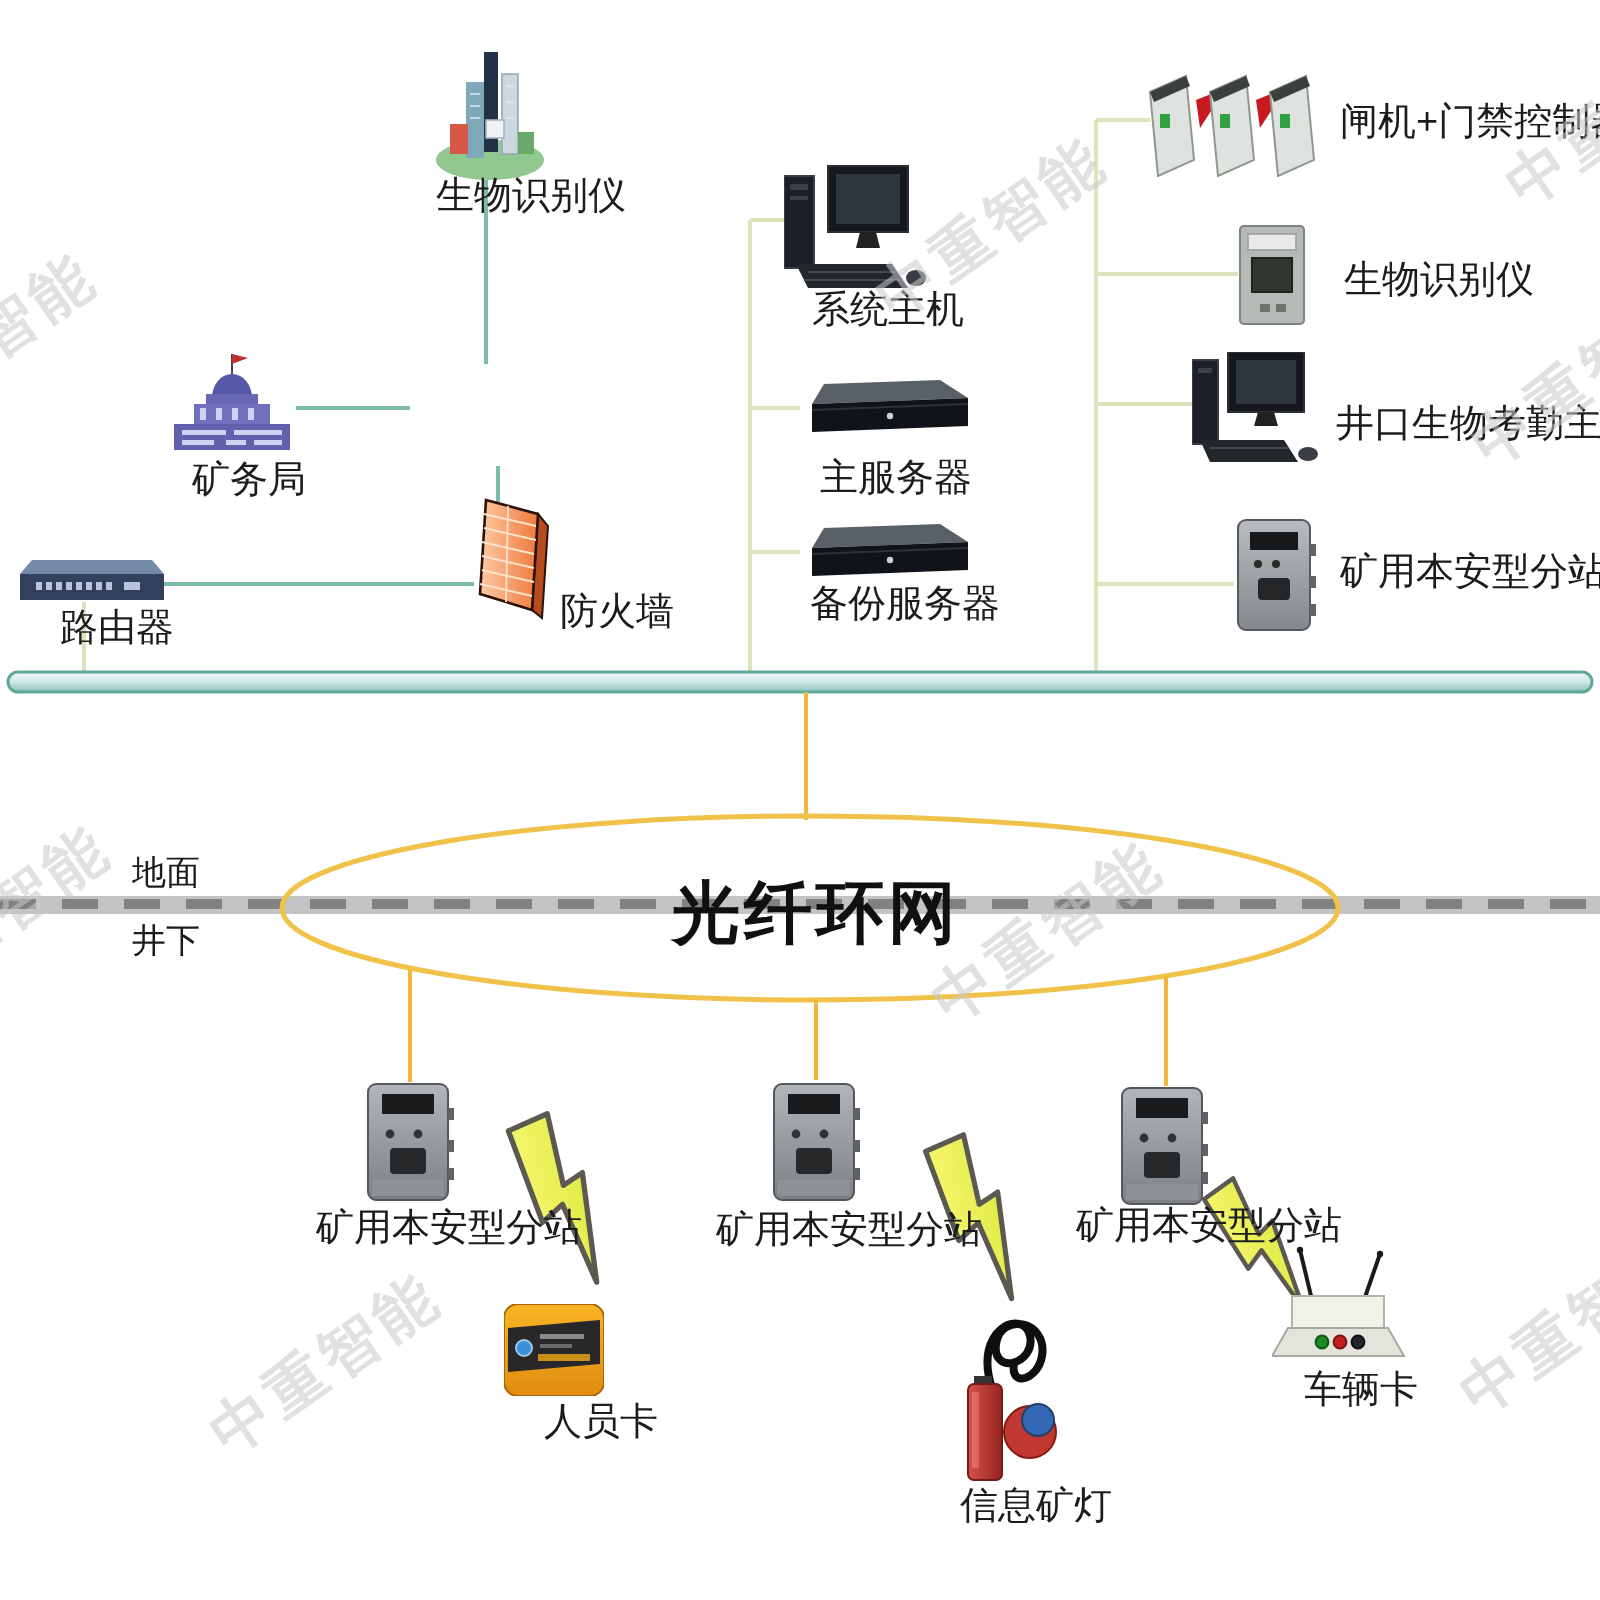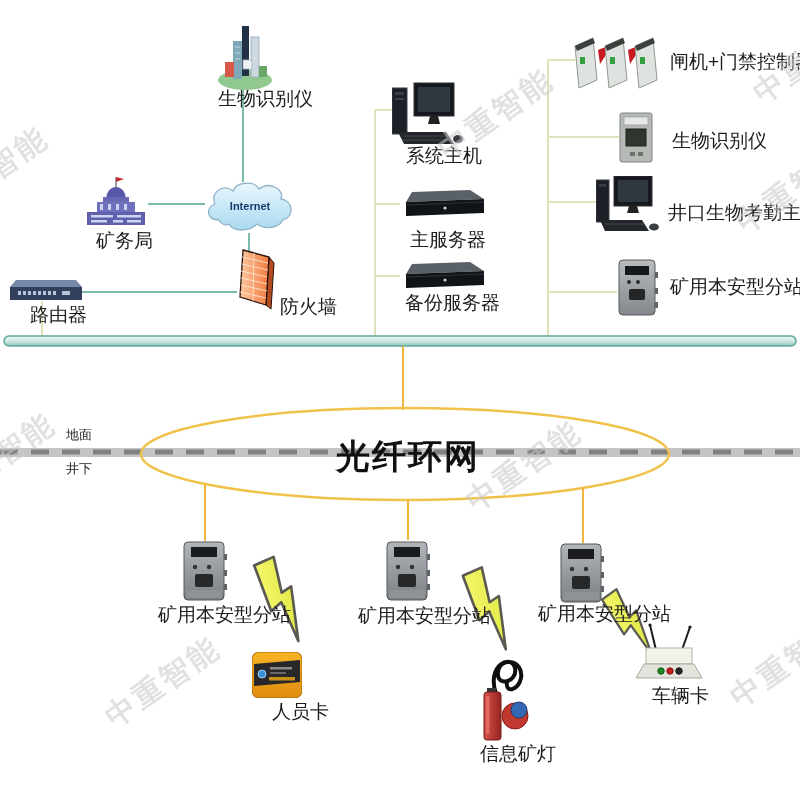--- a/index.html
+++ b/index.html
@@ -2,21 +2,21 @@
 <html><head>
 <meta charset="utf-8">
 <style>
   html,body{margin:0;padding:0;background:#fff;}
   #stage{position:relative;width:800px;height:800px;overflow:hidden;background:#fff;
          font-family:"Liberation Sans", sans-serif;}
   svg{display:block;}
   .layer{position:absolute;left:0;top:0;}
   .node{position:absolute;}
   .lbl{position:absolute;font-size:19px;color:#1c1c1c;white-space:nowrap;line-height:1.1;}
-  .lbl.small{font-size:13px;}
+  .lbl.small{font-size:17px;}
   .ring-lbl{position:absolute;font-size:34px;font-weight:bold;color:#101010;
             white-space:nowrap;letter-spacing:2px;}
   .wm{position:absolute;font-size:30px;font-weight:bold;color:#c9c9c9;opacity:.55;
       transform:rotate(-35deg);letter-spacing:3px;pointer-events:none;white-space:nowrap;z-index:6;}
   .inet-txt{position:absolute;left:0;top:22px;width:100%;text-align:center;
             font-size:11px;font-weight:bold;color:#1a3a6e;}
 </style>
 </head>
 <body>
 
@@ -114,33 +114,20 @@
         <rect x="44" y="44" width="14" height="2.5"></rect>
         <rect x="17" y="28" width="3" height="6"></rect>
           <rect x="25" y="28" width="3" height="6"></rect>
         <rect x="33" y="28" width="3" height="6"></rect>
           <rect x="41" y="28" width="3" height="6"></rect>
       </g>
     </svg>
   </div>
   <span class="lbl" style="left:96px;top:231px">矿务局</span>
 
-  <div class="node" style="left:203px;top:178px">
-    <svg width="94" height="58" viewBox="0 0 94 58">
-      <defs>
-          <linearGradient id="cloudg" x1="0" y1="0" x2="0" y2="1">
-        <stop offset="0" stop-color="#eaf7fd"></stop>
-            <stop offset="1" stop-color="#a8d9f0"></stop>
-      </linearGradient>
-        </defs>
-      <path d="M16,42 C4,42 2,30 12,26 C6,14 22,5 30,13 C34,3 52,3 56,11 C66,3 82,11 78,21
-               C90,23 92,38 80,42 C76,50 62,52 54,46 C46,54 30,54 26,46 C22,48 18,46 16,42 Z" fill="url(#cloudg)" stroke="#8fb4c8" stroke-width="1.3"></path>
-    </svg>
-    <span class="inet-txt">Internet</span>
-  </div>
 
   <div class="node" style="left:10px;top:280px">
     <svg width="72" height="22" viewBox="0 0 72 22">
       <polygon points="6,0 66,0 72,7 0,7" fill="#7488a8"></polygon>
       <rect x="0" y="7" width="72" height="13" fill="#32405e"></rect>
       <g fill="#b8c4d8">
         <rect x="8" y="11" width="3" height="4"></rect>
           <rect x="13" y="11" width="3" height="4"></rect>
         <rect x="18" y="11" width="3" height="4"></rect>
           <rect x="23" y="11" width="3" height="4"></rect>

